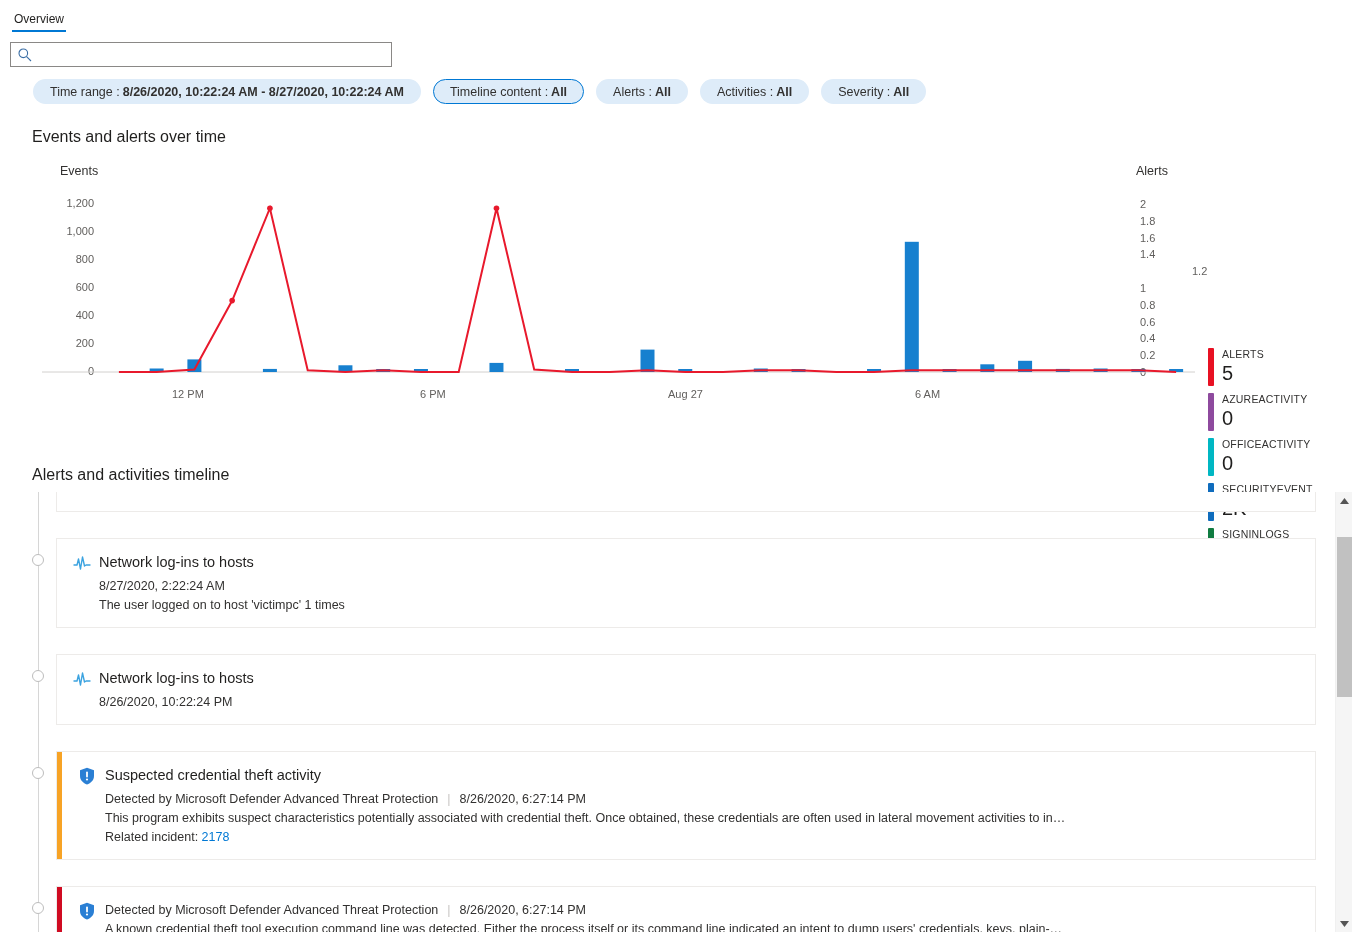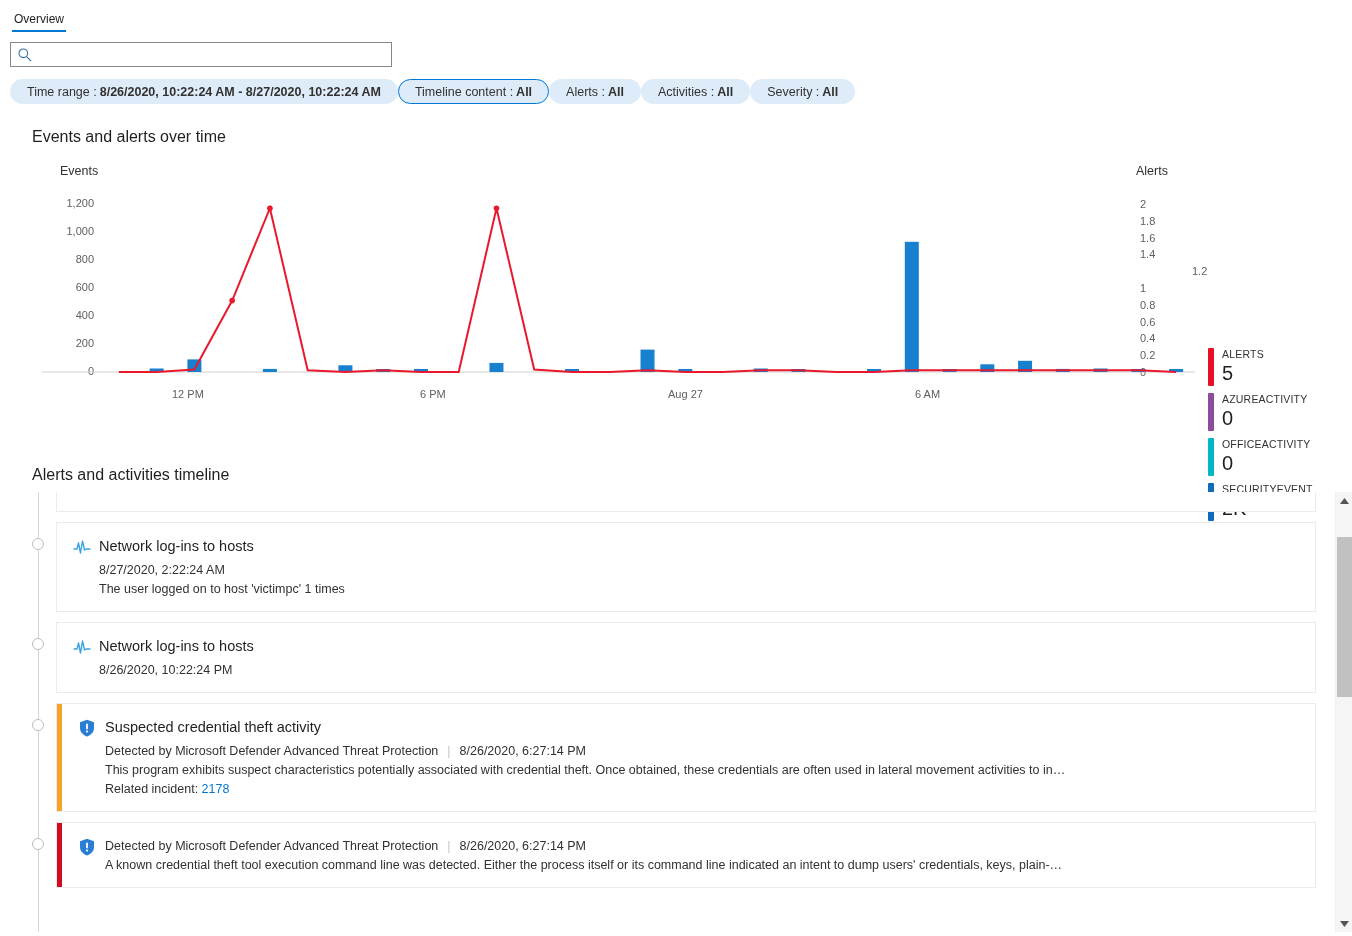--- a/index.html
+++ b/index.html
@@ -52,21 +52,23 @@
     color: #323130;
     width: 100%;
     background: transparent;
   }
   .searchbox input::placeholder { color: #605e5c; }
 
   
   .filters {
     display: flex;
     align-items: center;
+    gap: 12px;
     padding: 12px 0 0 10px;
+    margin-left: 23px;
   }
   .pill {
     background: #deecf9;
     border: 1px solid transparent;
     border-radius: 13px;
     height: 25px;
     display: flex;
     align-items: center;
     padding: 0 16px;
     font-size: 12.5px;
@@ -133,21 +135,21 @@
     height: 440px;
     overflow: hidden;
   }
   .timeline-rail {
     position: absolute;
     left: 38px; top: 0; bottom: 0;
     width: 1px;
     background: #d6d6d6;
   }
   .tl-list { position: absolute; left: 0; right: 36px; top: -28px; }
-  .tl-entry { position: relative; padding-left: 56px; margin-bottom: 10px; }
+  .tl-entry { position: relative; padding-left: 56px; margin-bottom: 26px; }
   .tl-dot {
     position: absolute;
     left: 32px; top: 16px;
     width: 12px; height: 12px;
     border-radius: 50%;
     border: 1px solid #bdbdbd;
     background: #fff;
   }
   .card {
     border: 1px solid #edebe9;

